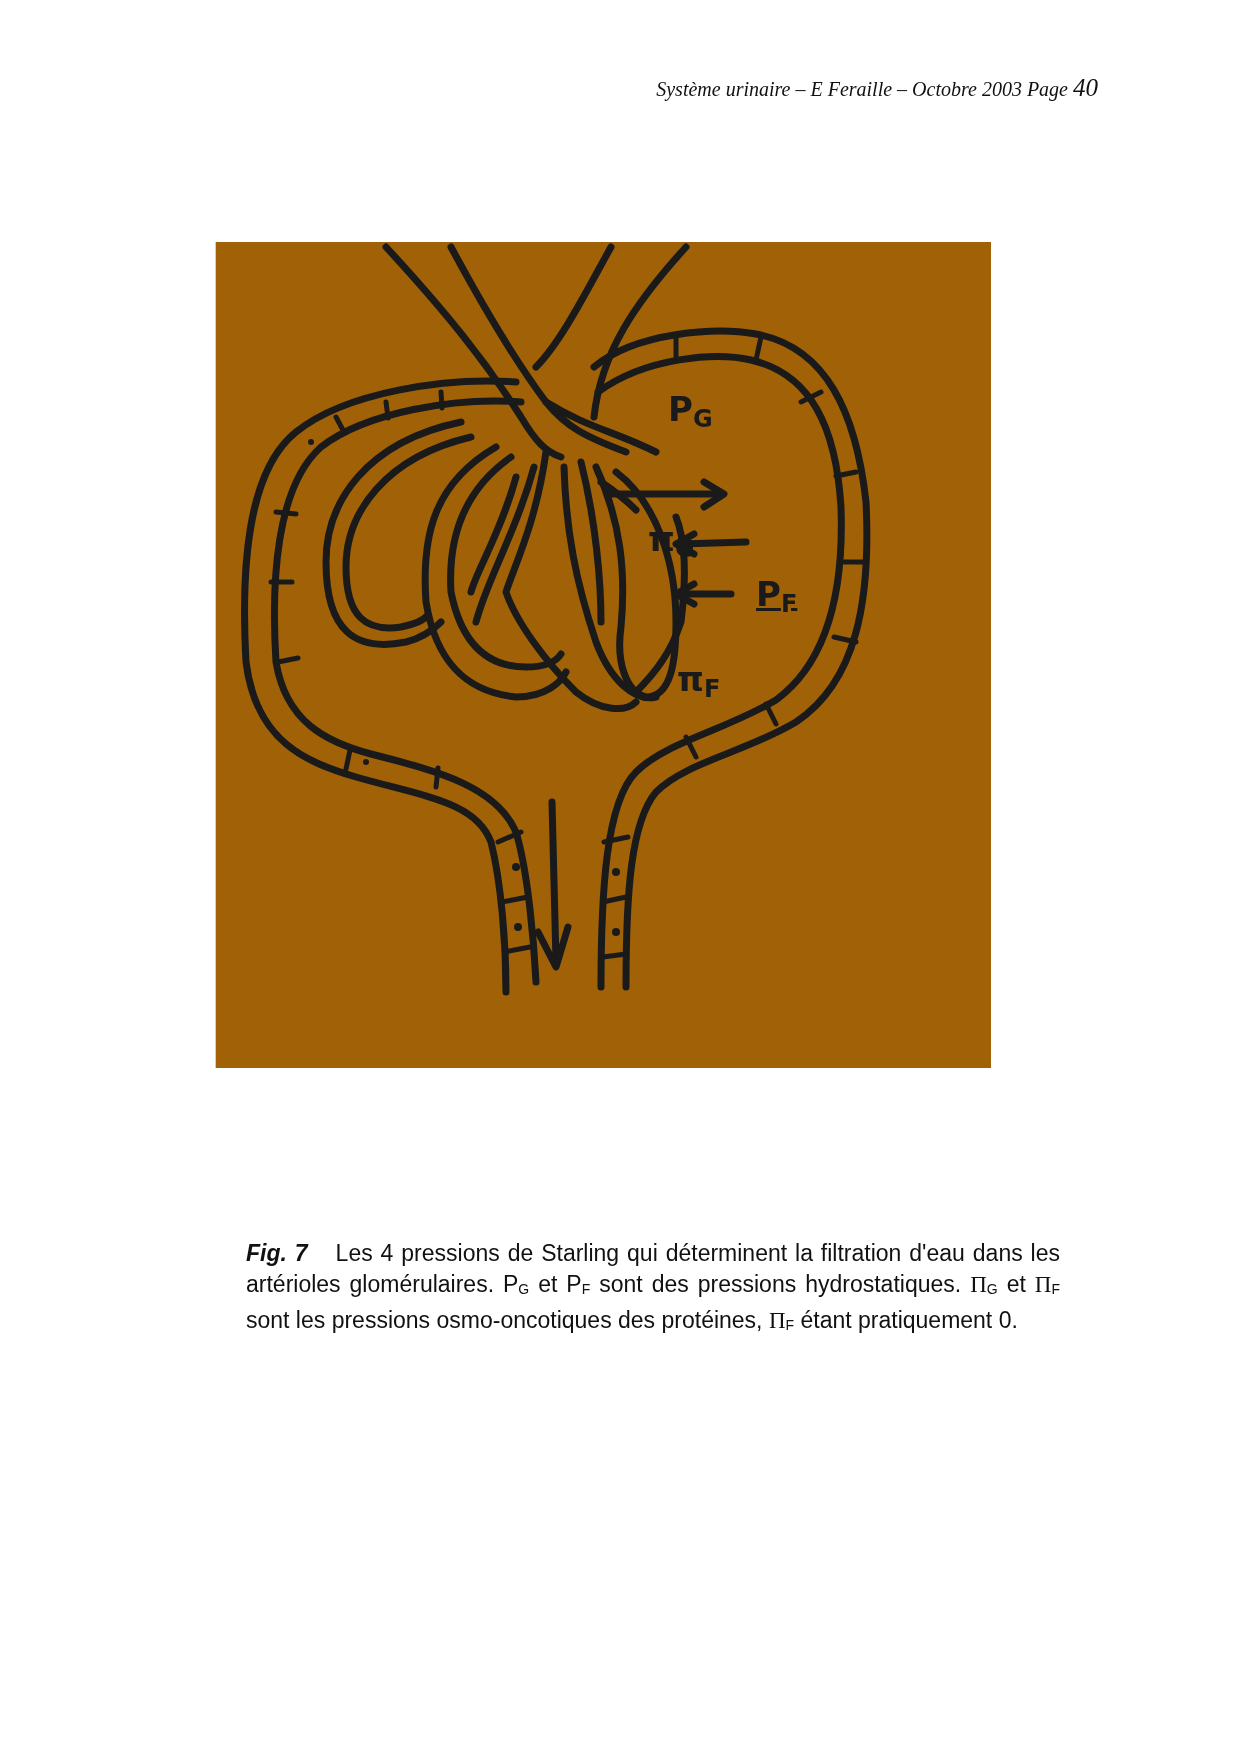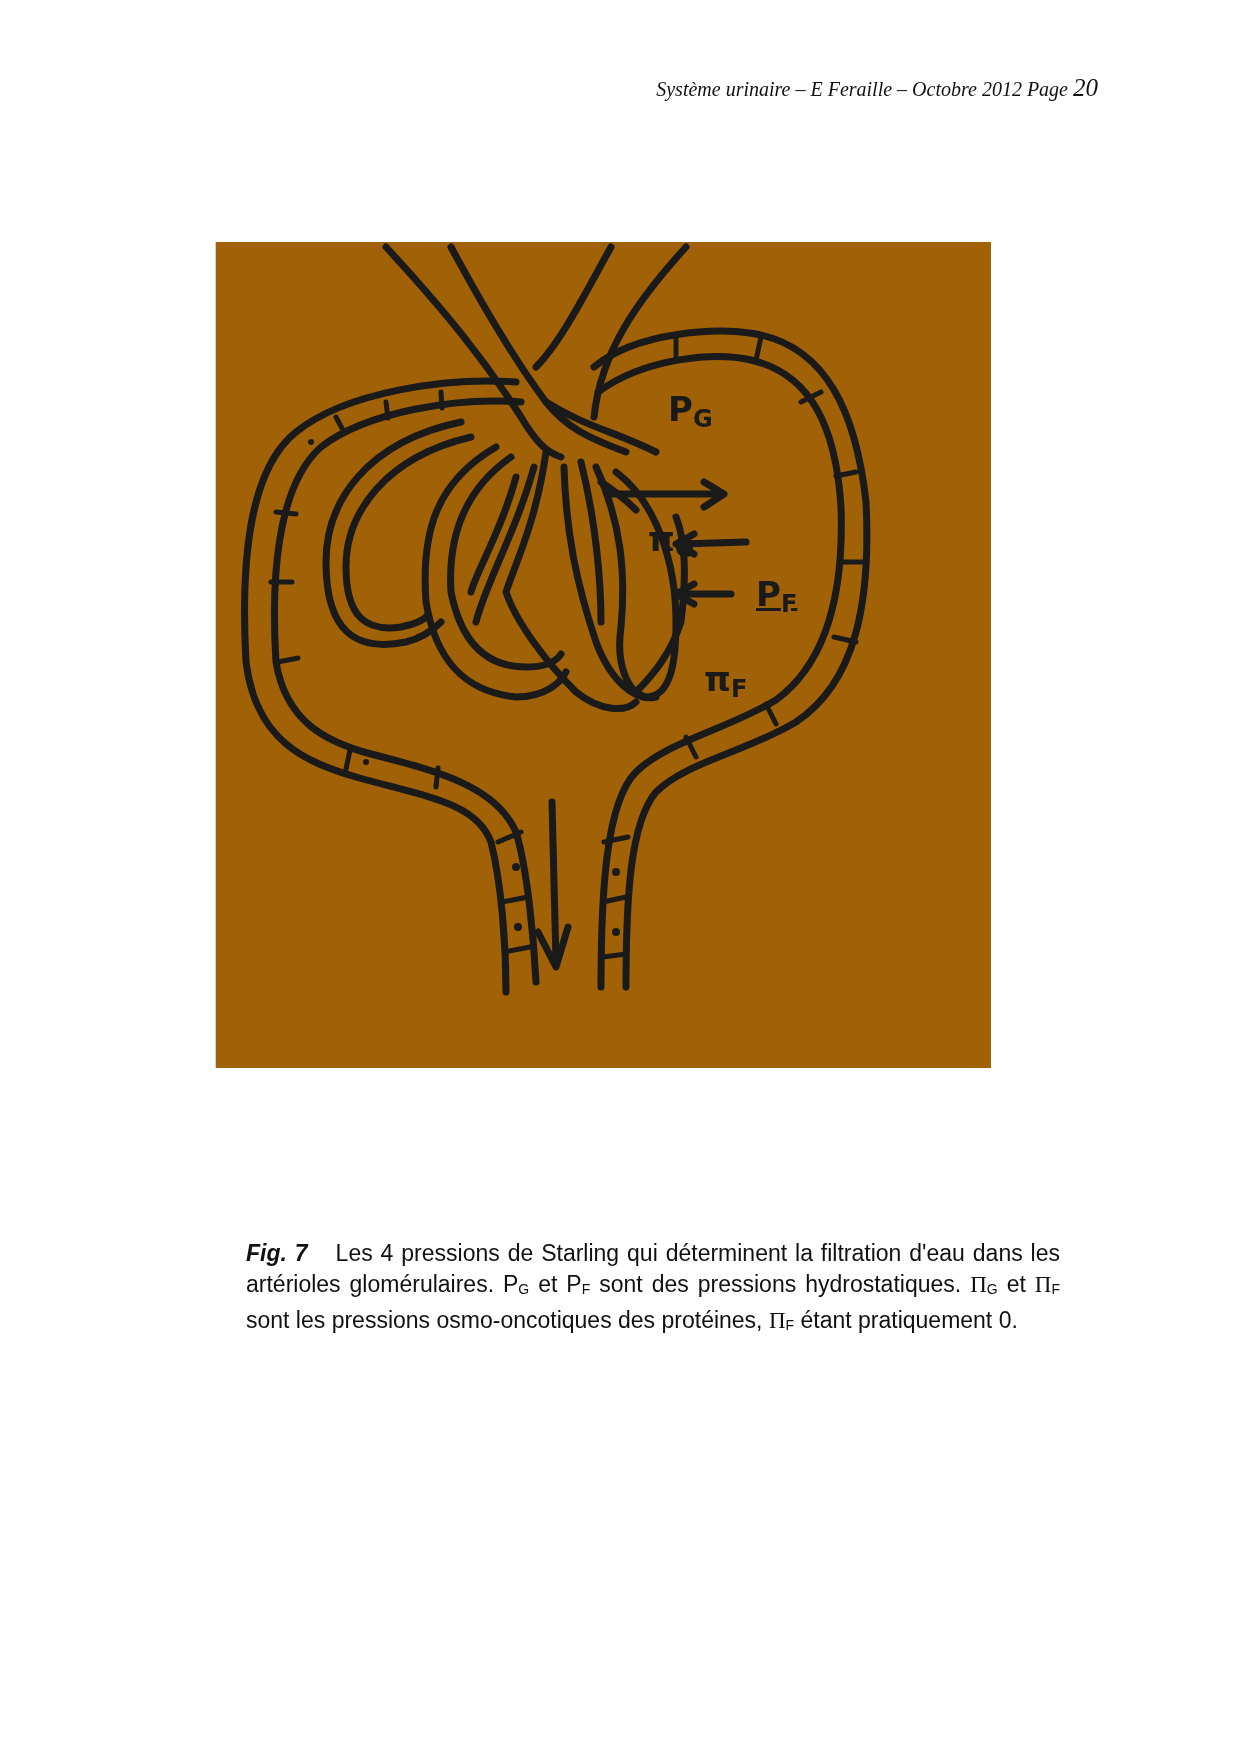--- a/index.html
+++ b/index.html
@@ -34,21 +34,21 @@
       text-align: justify;
     }
     .caption .fig-ref { font-weight: bold; font-style: italic; margin-right: 28px; }
     .caption .greek { font-family: "Liberation Serif", "DejaVu Serif", serif; }
     .caption sub { font-size: 14px; vertical-align: -2px; }
   </style>
 </head>
 <body>
 
 <div class="page-header">
-  <span>Système urinaire – E Feraille – Octobre 2012  Page </span><span class="page-num">20</span>
+  <span>Système urinaire – E Feraille – Octobre 2003  Page </span><span class="page-num">40</span>
 </div>
 
 <div class="figure">
   <svg viewBox="0 0 775 826">
 
     <path class="ink" d="M170 5 C 230 70, 270 120, 305 175 C 320 200, 330 210, 345 215"></path>
     <path class="ink" d="M235 5 C 270 70, 300 120, 330 160 C 350 185, 370 195, 410 210"></path>
     <path class="ink" d="M395 5 C 370 50, 345 100, 320 125"></path>
     <path class="ink" d="M470 5 C 420 60, 385 110, 378 175"></path>
     <path class="ink" d="M330 160 C 370 185, 400 190, 440 210"></path>
@@ -114,18 +114,18 @@
     <path class="ink" d="M465 352 L 515 352"></path>
     <path class="ink" d="M478 342 L 460 352 L 478 362"></path>
 
     <path class="ink" d="M336 560 L 340 720"></path>
     <path class="ink" d="M322 690 L 340 725 L 352 685"></path>
   </svg>
 
   <div class="fig-label" style="left:452px; top:150px;"><span>P</span><sub>G</sub></div>
   <div class="fig-label" style="left:432px; top:280px;"><span>π</span><sub>G</sub></div>
   <div class="fig-label" style="left:540px; top:335px;text-decoration:underline;"><span>P</span><sub>F</sub></div>
-  <div class="fig-label" style="left:488px; top:420px;"><span>π</span><sub>F</sub></div>
+  <div class="fig-label" style="left:461px; top:420px;"><span>π</span><sub>F</sub></div>
 </div>
 
 <div class="caption">
   <span class="fig-ref">Fig. 7</span><span>Les 4 pressions de Starling qui déterminent la filtration d'eau dans les artérioles glomérulaires. P</span><sub>G</sub><span> et P</span><sub>F</sub><span> sont des pressions hydrostatiques. </span><span class="greek">Π</span><sub>G</sub><span> et </span><span class="greek">Π</span><sub>F</sub><span> sont les pressions osmo-oncotiques des protéines, </span><span class="greek">Π</span><sub>F</sub><span> étant pratiquement 0.</span>
 </div>
 
 </body></html>

